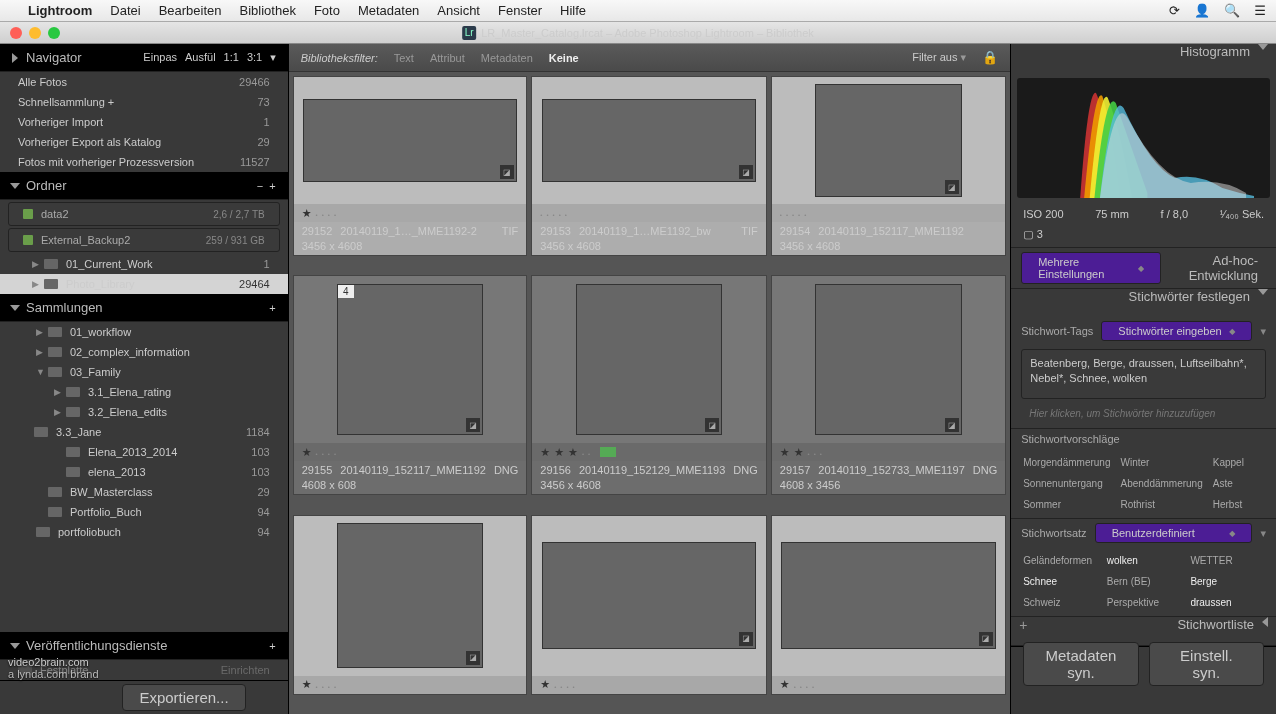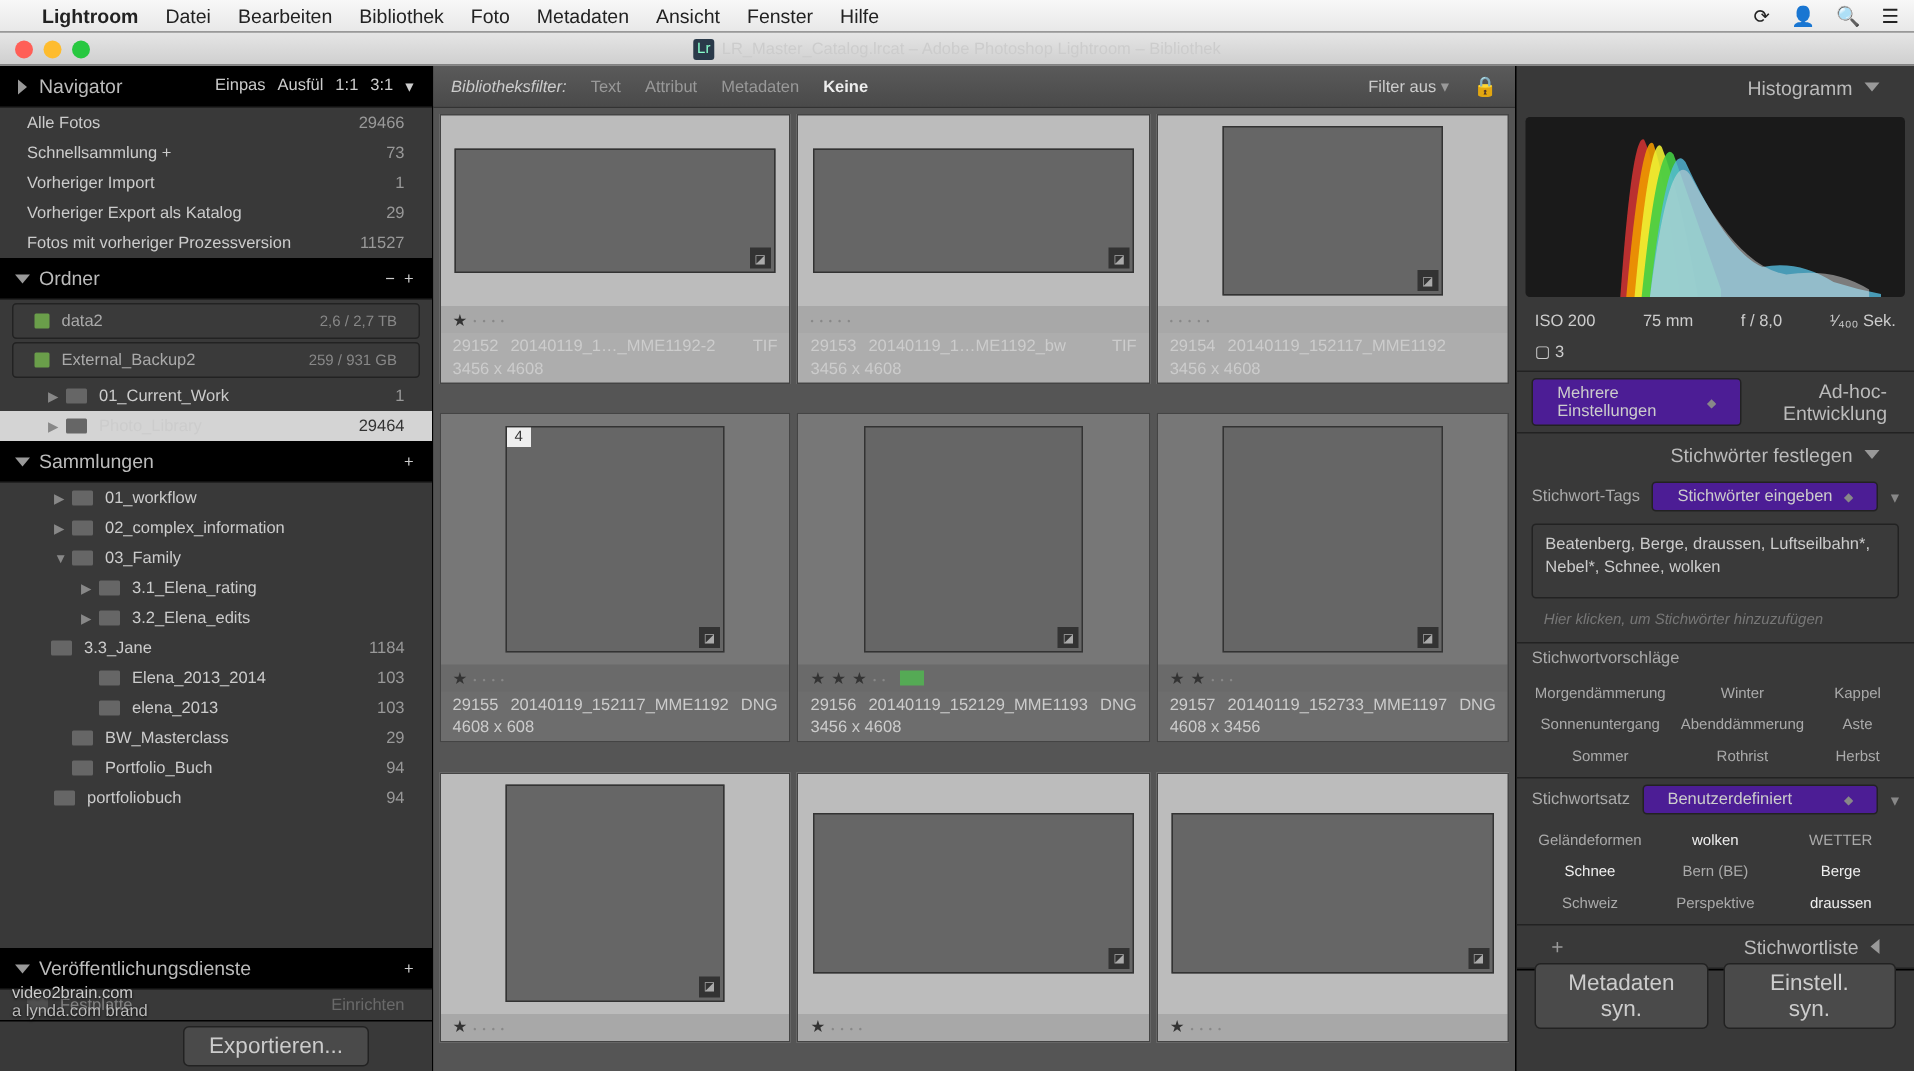--- a/index.html
+++ b/index.html
@@ -55,32 +55,32 @@
 .star{color:#333;font-size:11px}
 .star.off{color:#888;font-size:6px;margin-top:4px}
 .cellinfo{padding:3px 8px;font-size:9px;color:#333;background:rgba(0,0,0,.08);display:flex;gap:8px}
 .cellinfo .r{margin-left:auto}
 .colortag{width:16px;height:10px;background:#5a5;margin-left:6px}
 .bottombar{height:34px;background:#393939;border-top:1px solid #000;display:flex;align-items:center;padding:0 12px;gap:10px}
 .btn{background:#4a4a4a;border:1px solid #222;border-radius:4px;padding:4px 16px;color:#ccc;cursor:pointer;font-size:15px}
 .histogram{height:120px;background:#1a1a1a;margin:6px;border-radius:3px;position:relative;overflow:hidden}
 .histo-meta{display:flex;justify-content:space-between;padding:4px 12px;color:#999;font-size:10px}
 .rp-section{border-bottom:1px solid #222}
-.rp-hdr{height:28px;display:flex;align-items:center;padding:0 23px;cursor:pointer}
+.rp-hdr{height:28px;display:flex;padding:0 8px;cursor:pointer}
 .rp-hdr .label{flex:1;text-align:right;color:#bbb;font-size:13px}
 .rp-hdr .tri2{width:0;height:0;border-top:5px solid transparent;border-bottom:5px solid transparent;border-right:6px solid #999;margin-left:8px}
 .rp-hdr .tri2.dn{border-right:none;border-top:6px solid #999;border-left:5px solid transparent;border-right:5px solid transparent;border-bottom:none}
 .kw-row{display:flex;align-items:center;padding:4px 10px;gap:8px}
 .kw-row .lbl{color:#aaa;font-size:11px}
 .kw-row .sel{flex:1;background:#4c1d95;border:1px solid #222;border-radius:3px;padding:3px 16px;color:#ccc;display:flex;align-items:center}
 .kw-row .sel .arr{margin-left:auto;font-size:8px;color:#888}
 .kw-box{margin:4px 10px;background:#3a3a3a;border:1px solid #222;border-radius:3px;padding:6px 8px;min-height:50px;color:#ccc;font-size:11px;line-height:1.4}
 .kw-input{margin:4px 10px;padding:5px 8px;color:#777;font-style:italic;font-size:10px}
 .sugg-grid{display:grid;grid-template-columns:1fr 1fr 1fr;gap:2px;padding:4px 8px}
-.sugg-grid .s{text-align:center;padding:4px;color:#aaa;font-size:10px;cursor:pointer}
+.sugg-grid .s{padding:4px;color:#aaa;font-size:10px;cursor:pointer}
 .sugg-grid .s.on{color:#eee}
 .watermark{position:absolute;left:8px;bottom:34px;color:#ddd;font-size:15px;line-height:1.1;text-shadow:0 1px 2px #000;pointer-events:none}
 .watermark .sm{font-size:11px;color:#bbb}
 .sky{background:linear-gradient(#bfae8a,#8a7f66 40%,#3d3d3d 60%,#2a2a2a)}
 .skybw{background:linear-gradient(#ddd,#aaa 40%,#3d3d3d 60%,#1a1a1a)}
 .mtn{background:linear-gradient(#cfddea,#8a9ab0 50%,#3a3a3a 70%)}
 .snow{background:linear-gradient(#e8e4d8,#d4c9b0 60%,#b8ac90)}
 svg.histo{position:absolute;inset:0;width:100%;height:100%}
 </style>
 </head>

